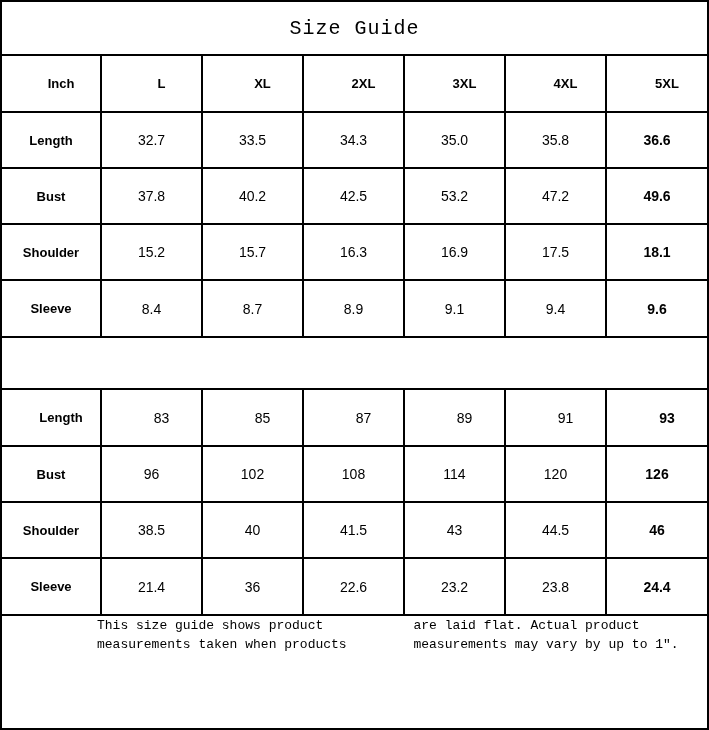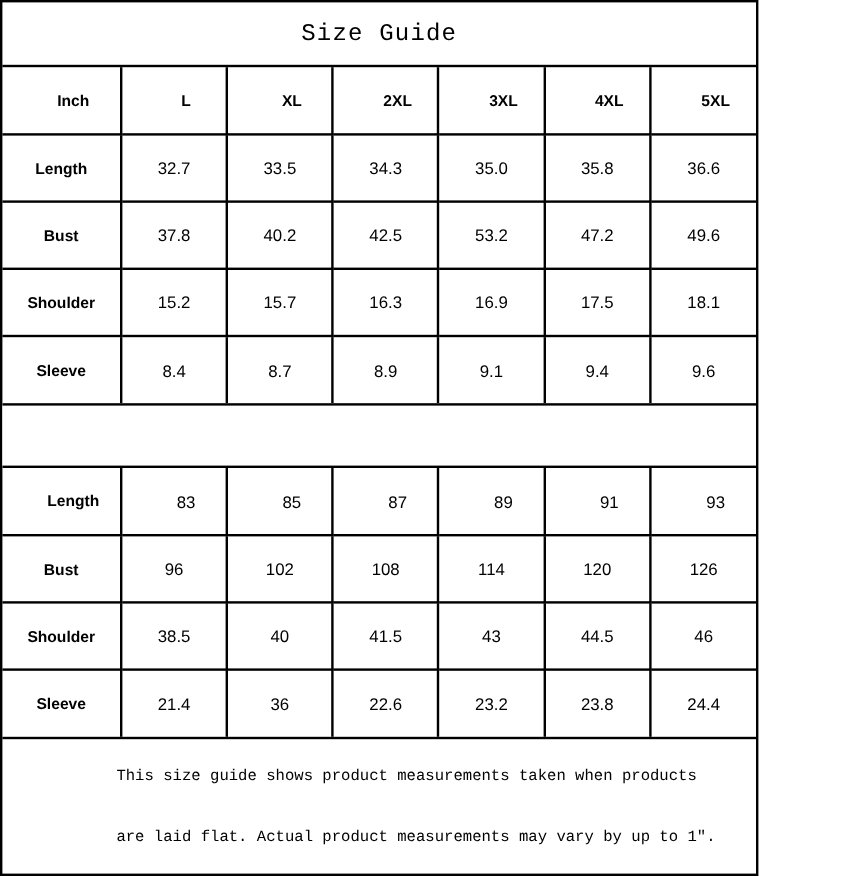--- a/index.html
+++ b/index.html
@@ -1,18 +1,18 @@
 <!DOCTYPE html>
 <html><head>
 <meta charset="utf-8">
 <style>
   * { box-sizing: border-box; margin: 0; padding: 0; }
   html, body { background: #ffffff; }
   .sheet {
-    width: 632px; height: 730px;
+    width: 709px; height: 730px;
     background: #ffffff; color: #000000;
     border: 2px solid #000000;
     display: flex; flex-direction: column;
     font-family: "Liberation Sans", "DejaVu Sans", sans-serif;
   }
   .title-row {
     flex: 0 0 54px;
     border-bottom: 2px solid #000000;
     display: flex; align-items: center; justify-content: center;
     font-family: "Liberation Mono", "DejaVu Sans Mono", monospace;
@@ -22,34 +22,34 @@
     border-collapse: collapse; table-layout: fixed;
     width: 100%; flex: 0 0 auto;
   }
   table.size-table col.label-col { width: 99px; }
   table.size-table td {
     border: 2px solid #000000;
     height: 56px; text-align: center; vertical-align: middle;
     font-size: 14px; overflow: hidden;
   }
   table.size-table td:first-child { border-left: 0; }
-  table.size-table td:last-child  { border-right: 0; }
+  table.size-table td:last-child  { border-right: 0; font-weight: bold; }
   table.size-table tr:first-child td { border-top: 0; padding-left: 20px; }
   table.size-table tr:last-child td  { border-bottom: 0; }
   table.size-table td.lbl { font-weight: bold; font-size: 13px; }
   .spacer-row {
     flex: 0 0 54px;
     border-top: 2px solid #000000;
     border-bottom: 2px solid #000000;
     background: #ffffff;
   }
   .footer {
     flex: 1 1 auto;
     border-top: 2px solid #000000;
-    display: flex; flex-direction: column; justify-content: center;
+    display: flex; flex-direction: row; justify-content: center;
     padding-left: 95px;
     font-family: "Liberation Mono", "DejaVu Sans Mono", monospace;
     font-size: 13px; line-height: 19px; gap: 32px;
   }
 </style>
 </head>
 <body>
 
 <div class="sheet">
 

